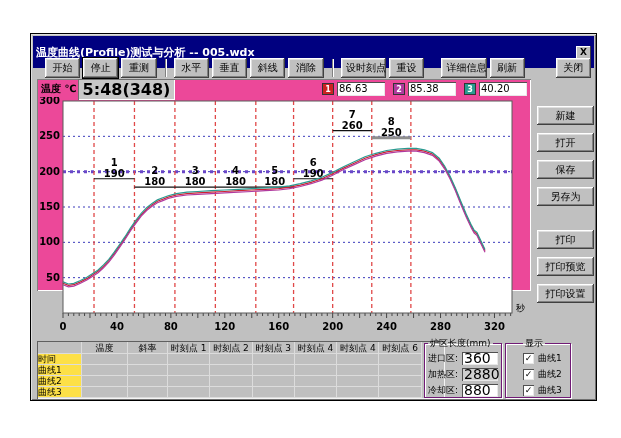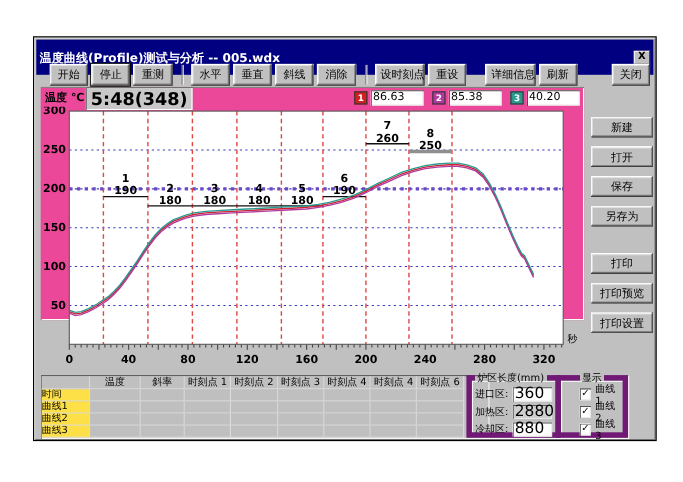--- a/index.html
+++ b/index.html
@@ -73,21 +73,21 @@
     font-size:9px; color:#000;
   }
   .data-table .cell {
     height:11px; border-right:1px solid #dcdcdc; border-bottom:1px solid #dcdcdc;
     background:#bfbfbf; overflow:hidden; white-space:nowrap;
   }
   .data-table .hdr { height:12px; background:#c0c0c0; text-align:center; line-height:12px; }
   .data-table .rowlbl { background:#fde047; line-height:11px; }
 
   fieldset {
-    position:absolute; border:5px solid #701a75;
+    position:absolute; border:1px solid #701a75;
     box-shadow: 1px 1px 0 #fff, inset 1px 1px 0 #fff;
     font-size:9px; padding:2px 3px;
   }
   fieldset legend { font-size:9px; padding:0 2px; }
   .oven-panel { left:393px; top:303px; width:78px; height:61px; }
   .display-panel { left:474px; top:303px; width:66px; height:61px;padding-left:17px; }
   .frow { display:flex; align-items:center; margin-bottom:3px; height:13px; }
   .frow .flbl { width:34px; white-space:nowrap; font-size:9px; }
   .inp {
     width:36px; height:13px; background:#fff; font-size:14px; line-height:12px; padding:0 2px;

